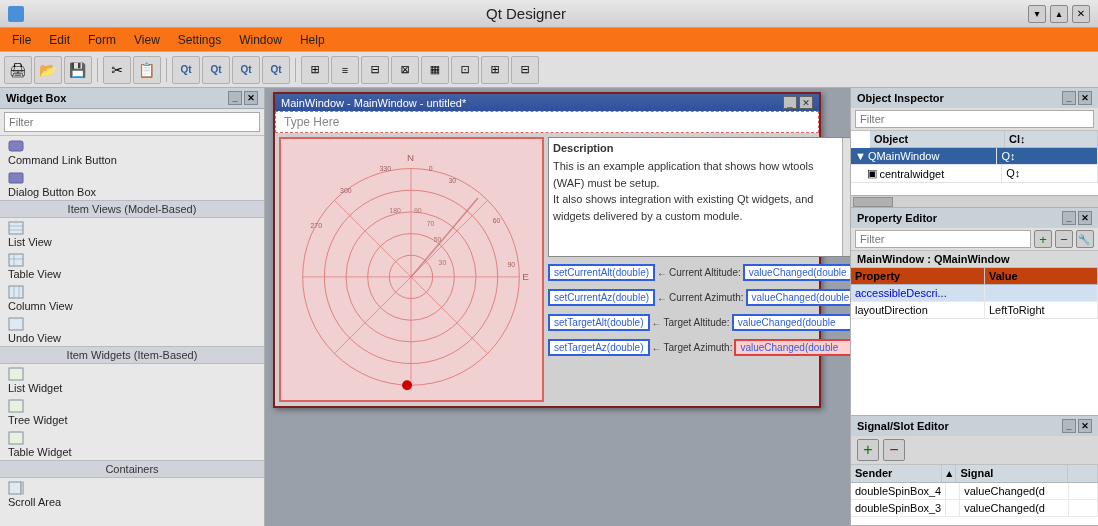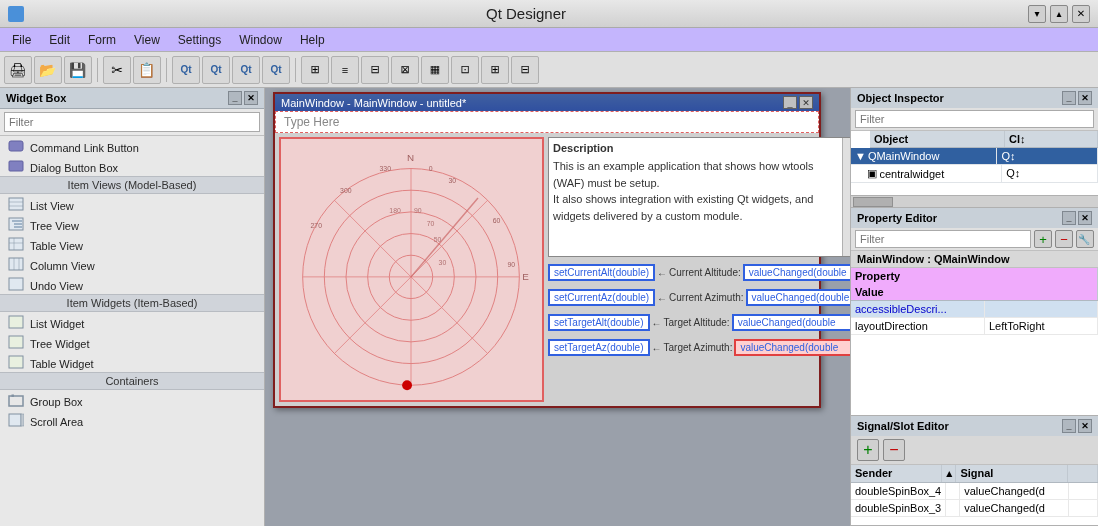--- a/index.html
+++ b/index.html
@@ -46,21 +46,21 @@
       display: flex; align-items: center; gap: 6px;
     }
     .app-icon {
       width: 16px; height: 16px;
       background: #4a90d9;
       border-radius: 2px;
     }
 
     
     .menu-bar {
-      background: #c4b5fd;
+      background: #f97316;
       height: 24px;
       display: flex;
       align-items: center;
       padding: 0 4px;
       border-bottom: 1px solid #b0b0b0;
       gap: 2px;
     }
     .menu-item {
       padding: 2px 8px;
       cursor: pointer;
@@ -150,26 +150,26 @@
       background: #d0d4da;
       padding: 2px 6px;
       font-size: 11px;
       color: #333;
       text-align: center;
       border-top: 1px solid #b8bcc2;
       border-bottom: 1px solid #b8bcc2;
     }
     .widget-item {
       display: flex;
-      align-items: flex-end;
+      align-items: flex-start;
       padding: 2px 8px;
-      gap: 6px;
       cursor: pointer;
       font-size: 11px;
       color: #222;
+      flex-direction: column;
     }
     .widget-icon {
       width: 16px; height: 16px;
       display: flex; align-items: center; justify-content: center;
       flex-shrink: 0;
     }
 
     
     .canvas-area {
       flex: 1;
@@ -421,23 +421,22 @@
       background: #d8d8d8;
       border-bottom: 1px solid #c0c0c0;
     }
     .pe-table {
       background: white;
       overflow-y: auto;
       flex: 1;
     }
     .pe-table-header {
       display: flex;
-      background: #f0abfc;
+      background: #c2410c;
       border-bottom: 1px solid #b0b8c0;
-      flex-direction: column;
     }
     .pe-th {
       padding: 2px 4px;
       font-size: 11px;
       font-weight: bold;
       border-right: 1px solid #c0c8d0;
     }
     .pe-row {
       display: flex;
       border-bottom: 1px solid #e8e8e8;
@@ -597,31 +596,20 @@
               <line x1="1" y1="6" x2="15" y2="6" stroke="#8090a0" stroke-width="0.5"></line>
               <line x1="1" y1="10" x2="15" y2="10" stroke="#8090a0" stroke-width="0.5"></line>
             </svg>
         </div>
         <span>List View</span>
       </div>
       <div class="widget-item">
         <div class="widget-icon">
           <svg width="16" height="16">
               <rect x="1" y="2" width="14" height="12" fill="#e0e8f0" stroke="#8090a0" stroke-width="1"></rect>
-              <line x1="4" y1="5" x2="14" y2="5" stroke="#6080a0" stroke-width="1"></line>
-              <line x1="6" y1="8" x2="14" y2="8" stroke="#6080a0" stroke-width="1"></line>
-              <line x1="6" y1="11" x2="14" y2="11" stroke="#6080a0" stroke-width="1"></line>
-            </svg>
-        </div>
-        <span>Tree View</span>
-      </div>
-      <div class="widget-item">
-        <div class="widget-icon">
-          <svg width="16" height="16">
-              <rect x="1" y="2" width="14" height="12" fill="#e0e8f0" stroke="#8090a0" stroke-width="1"></rect>
               <line x1="6" y1="2" x2="6" y2="14" stroke="#8090a0" stroke-width="0.5"></line>
               <line x1="1" y1="7" x2="15" y2="7" stroke="#8090a0" stroke-width="0.5"></line>
             </svg>
         </div>
         <span>Table View</span>
       </div>
       <div class="widget-item">
         <div class="widget-icon">
           <svg width="16" height="16">
               <rect x="1" y="2" width="14" height="12" fill="#e0e8f0" stroke="#8090a0" stroke-width="1"></rect>
@@ -662,29 +650,20 @@
         <div class="widget-icon">
           <svg width="16" height="16">
               <rect x="1" y="2" width="14" height="12" fill="#e8f0e0" stroke="#8090a0" stroke-width="1"></rect>
             </svg>
         </div>
         <span>Table Widget</span>
       </div>
 
       <div class="widget-section-header">Containers</div>
 
-      <div class="widget-item">
-        <div class="widget-icon">
-          <svg width="16" height="16">
-              <rect x="1" y="4" width="14" height="10" fill="none" stroke="#8090a0" stroke-width="1.5"></rect>
-              <text x="3" y="5" font-size="5" fill="#8090a0">■</text>
-            </svg>
-        </div>
-        <span>Group Box</span>
-      </div>
       <div class="widget-item">
         <div class="widget-icon">
           <svg width="16" height="16">
               <rect x="1" y="2" width="12" height="12" fill="#e0e8f0" stroke="#8090a0" stroke-width="1"></rect>
               <rect x="13" y="2" width="3" height="12" fill="#c0c8d0" stroke="#8090a0" stroke-width="0.5"></rect>
             </svg>
         </div>
         <span>Scroll Area</span>
       </div>
     </div>

